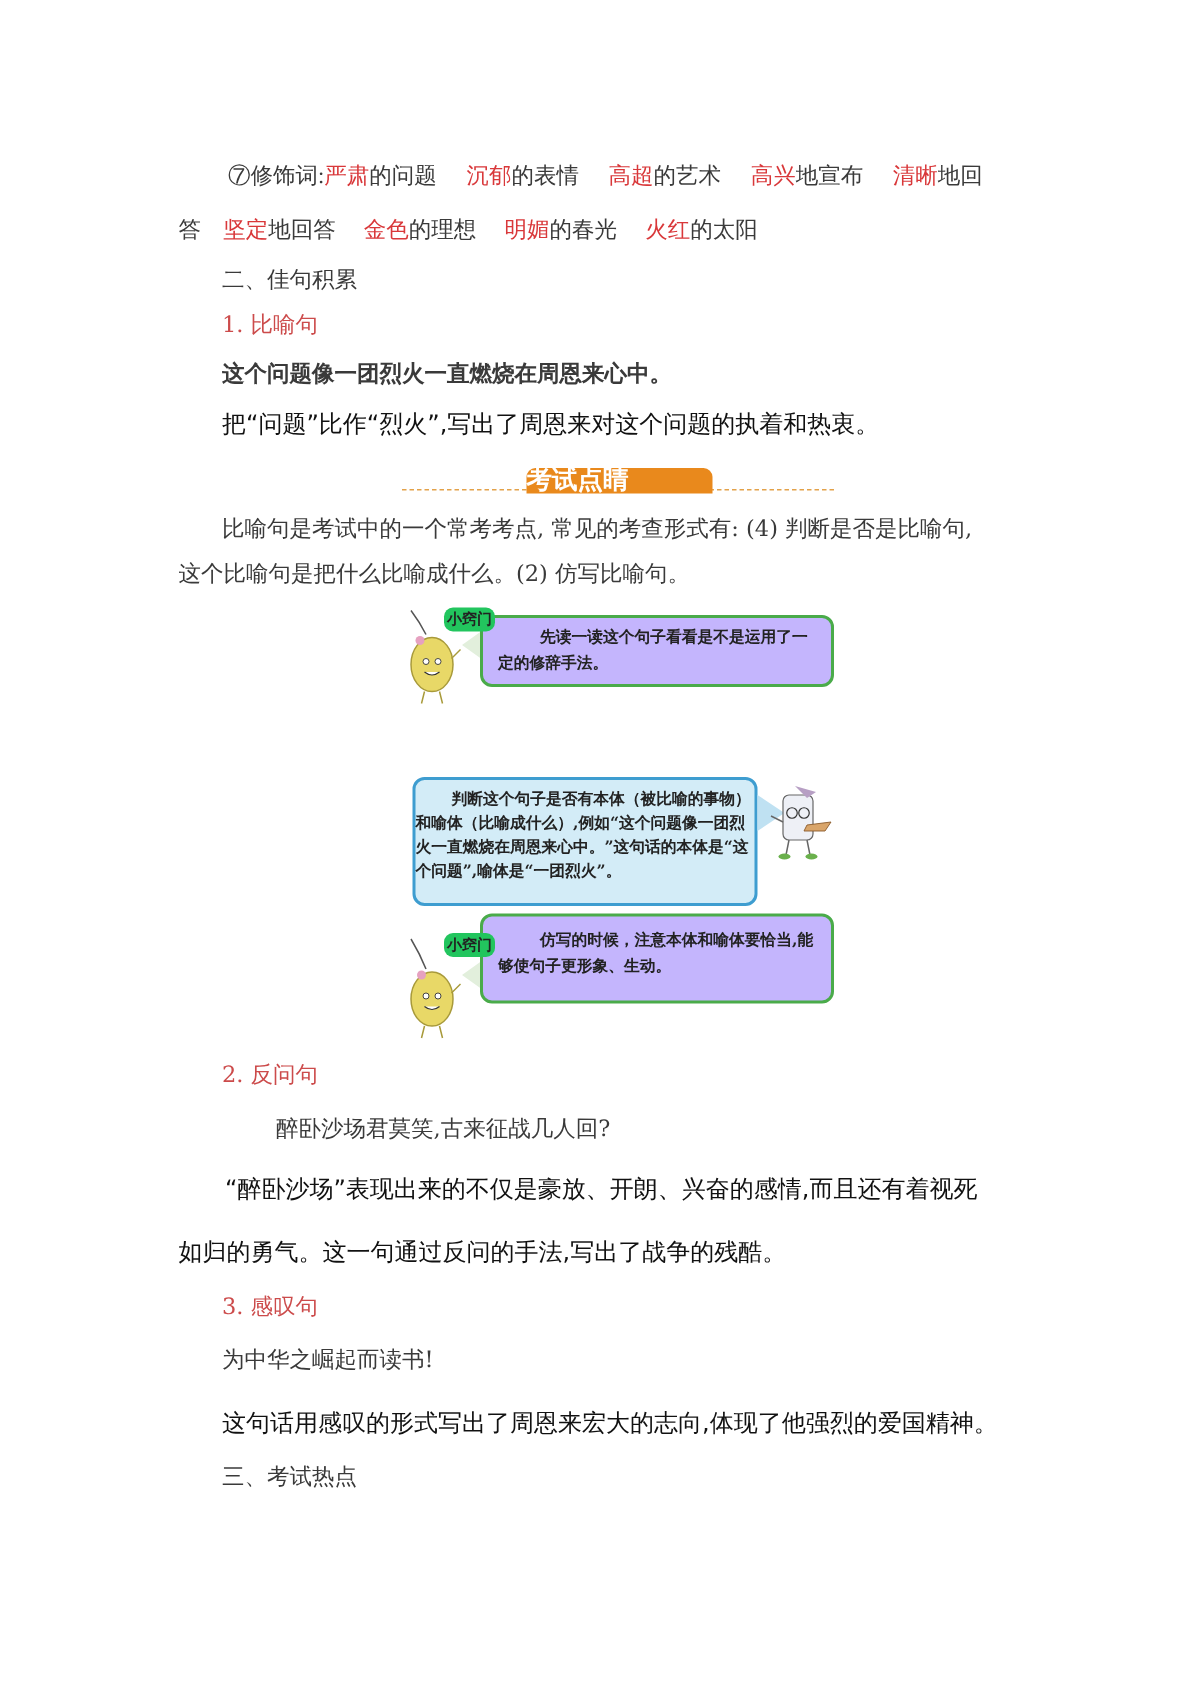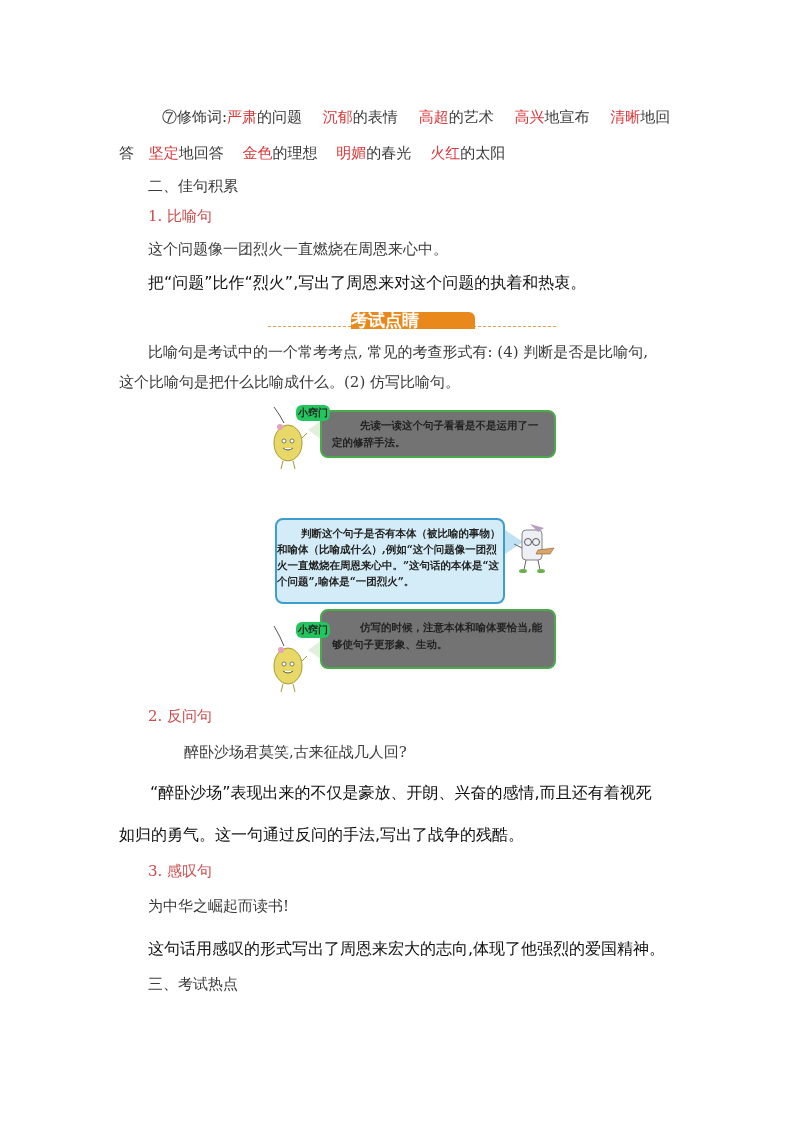--- a/index.html
+++ b/index.html
@@ -9,56 +9,56 @@
   .serif { font-family:"DejaVu Serif","Liberation Serif",serif; font-size:15px; color:#3a3a3a; }
   .sans { font-family:"DejaVu Sans","Liberation Sans",sans-serif; font-size:16px; color:#111; font-weight:500; }
   .red { color:#d9383a; }
   .heading-red { color:#cc4b4b; }
   
   .banner-line { position:absolute; left:268px; top:326px; width:288px; border-top:1px dashed #e3a24a; }
   .banner { position:absolute; left:351px; top:312px; width:124px; height:17px; background:#e9891c;
             border-radius:6px 6px 0 0; color:#fff; font-family:"DejaVu Sans","Liberation Sans",sans-serif;
             font-size:17px; font-weight:bold; text-align:left; line-height:17px; }
   
-  .callout-green { position:absolute; background:#737373; border:2px solid #4aab4a; border-radius:8px;
+  .callout-green { position:absolute; background:#c4b5fd; border:2px solid #4aab4a; border-radius:8px;
                    font-family:"DejaVu Serif","Liberation Serif",serif; font-size:10.5px; color:#222;
                    line-height:17px; padding:5px 10px; box-sizing:border-box; white-space:normal; font-weight:bold; }
   .callout-blue { position:absolute; background:#d3ecf7; border:2px solid #3e9dd0; border-radius:8px;
                   font-family:"DejaVu Serif","Liberation Serif",serif; font-size:10.5px; color:#222;
                   line-height:16px; padding:5px 0; box-sizing:border-box; white-space:normal; font-weight:bold; }
   .tag { position:absolute; background:#22c55e; color:#222; font-family:"DejaVu Sans","Liberation Sans",sans-serif;
          font-size:10px; font-weight:bold; border-radius:6px; padding:1px 2px; }
   .tail-green { position:absolute; width:0; height:0; border-top:10px solid transparent; border-bottom:10px solid transparent;
                 border-right:14px solid #e2efdc; }
   .tail-blue { position:absolute; width:0; height:0; border-top:12px solid transparent; border-bottom:12px solid transparent;
                border-left:18px solid #bfe1f2; }
   .mascot { position:absolute; }
 </style>
 </head>
 <body>
 
-<div class="abs serif" style="left:162px; top:108px;">
+<div class="abs serif" style="left:152px; top:108px;font-family:Liberation Serif, serif;">
   <span>⑦修饰词:</span><span class="red">严肃</span><span>的问题</span>
   <span style="display:inline-block;width:16px"></span><span class="red">沉郁</span><span>的表情</span>
   <span style="display:inline-block;width:16px"></span><span class="red">高超</span><span>的艺术</span>
   <span style="display:inline-block;width:16px"></span><span class="red">高兴</span><span>地宣布</span>
   <span style="display:inline-block;width:16px"></span><span class="red">清晰</span><span>地回</span>
 </div>
 
 <div class="abs serif" style="left:119px; top:144px;">
   <span>答</span>
   <span style="display:inline-block;width:10px"></span><span class="red">坚定</span><span>地回答</span>
   <span style="display:inline-block;width:14px"></span><span class="red">金色</span><span>的理想</span>
   <span style="display:inline-block;width:14px"></span><span class="red">明媚</span><span>的春光</span>
   <span style="display:inline-block;width:14px"></span><span class="red">火红</span><span>的太阳</span>
 </div>
 
 <div class="abs serif" style="left:148px; top:177px;">二、佳句积累</div>
 <div class="abs serif heading-red" style="left:148px; top:207px;">1. 比喻句</div>
-<div class="abs serif" style="left:148px; top:240px;">这个问题像一团烈火一直燃烧在周恩来心中。</div>
+<div class="abs serif" style="left:148px; top:240px;font-weight:bold;">这个问题像一团烈火一直燃烧在周恩来心中。</div>
 <div class="abs sans" style="left:148px; top:273px;">把“问题”比作“烈火”,写出了周恩来对这个问题的执着和热衷。</div>
 
 <div class="banner-line"></div>
 <div class="banner">考试点睛</div>
 
 <div class="abs serif" style="left:148px; top:343px;">比喻句是考试中的一个常考考点, 常见的考查形式有: (4) 判断是否是比喻句,</div>
 <div class="abs serif" style="left:119px; top:373px;">这个比喻句是把什么比喻成什么。(2) 仿写比喻句。</div>
 
 <svg class="mascot" style="left:268px; top:405px;" width="42" height="66" viewBox="0 0 42 66">
   <path d="M6 2 Q12 10 16 18" stroke="#555" stroke-width="1" fill="none"></path>

